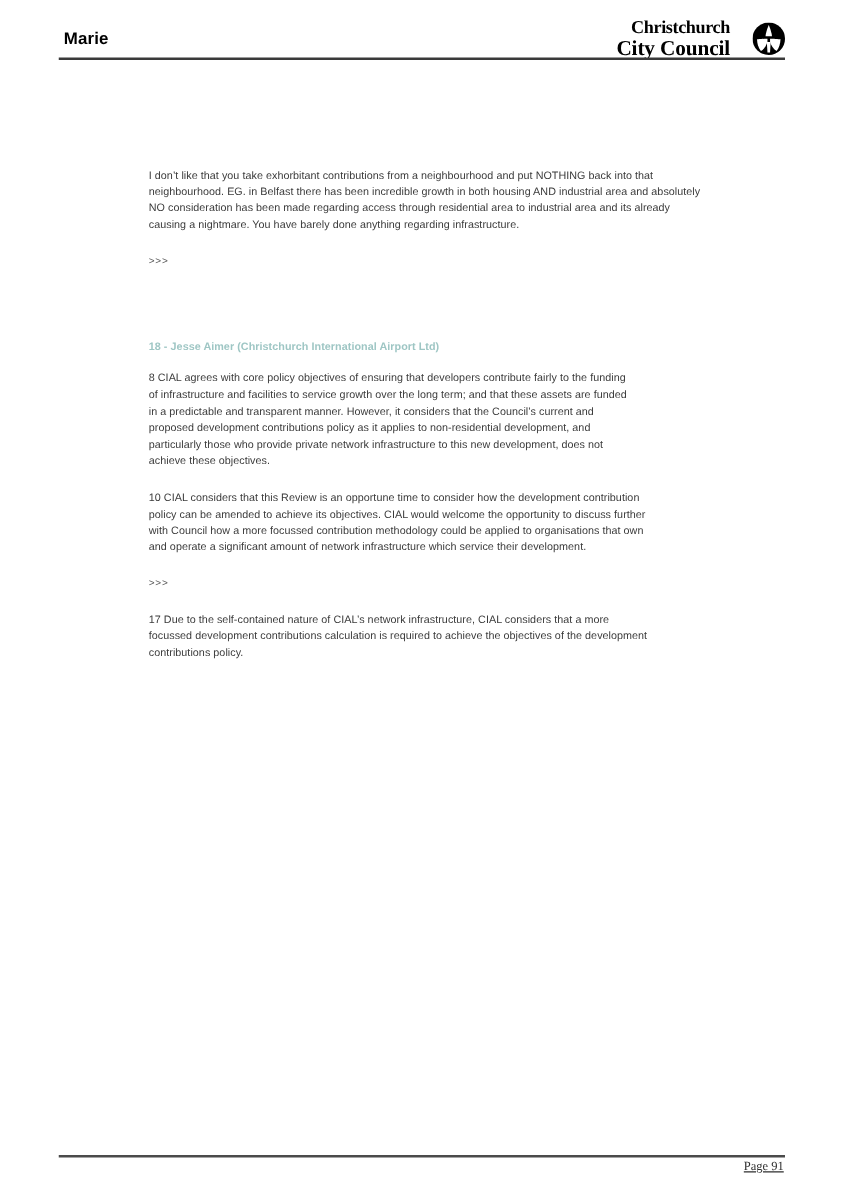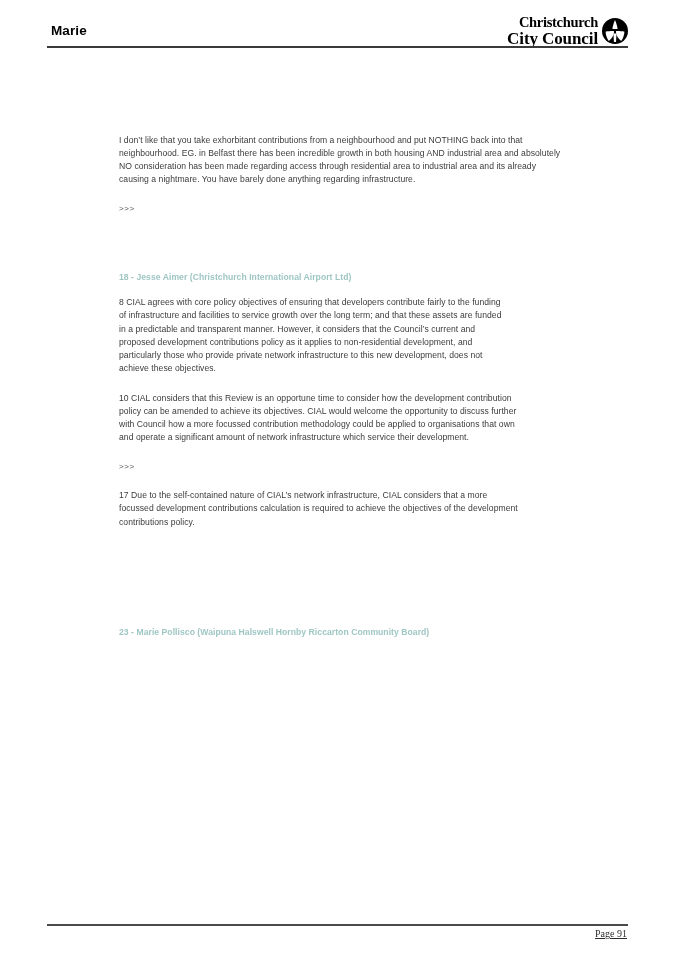--- a/index.html
+++ b/index.html
@@ -40,21 +40,21 @@
     color: #000000;
     letter-spacing: 0.1px;
   }
   .logo {
     position: absolute;
     right: 0px;
     top: 4px;
     height: 30px;
     display: flex;
     align-items: center;
-    gap: 4px;
+    gap: 18px;
   }
   .logo-text {
     text-align: right;
     line-height: 1.02;
     font-family: "Liberation Serif", serif;
   }
   .logo-line1 {
     display: block;
     font-size: 14.5px;
     font-weight: bold;
@@ -192,21 +192,20 @@
 
     <p class="para mid">10 CIAL considers that this Review is an opportune time to consider how the development contribution policy can be amended to achieve its objectives. CIAL would welcome the opportunity to discuss further with Council how a more focussed contribution methodology could be applied to organisations that own and operate a significant amount of network infrastructure which service their development.</p>
 
     <div class="sep">&gt;&gt;&gt;</div>
 
     <p class="para mid">17 Due to the self-contained nature of CIAL’s network infrastructure, CIAL considers that a more focussed development contributions calculation is required to achieve the objectives of the development contributions policy.</p>
 
     <div class="spacer-xl"></div>
     <div class="spacer-md"></div>
 
-    <h2 class="section-heading">23 - Marie Pollisco (Waipuna Halswell Hornby Riccarton Community Board)</h2>
 
   </div>
 
   <div class="footer">
     <div class="footer-rule"></div>
     <div class="footer-page">Page 91</div>
   </div>
 
 </div>
 

